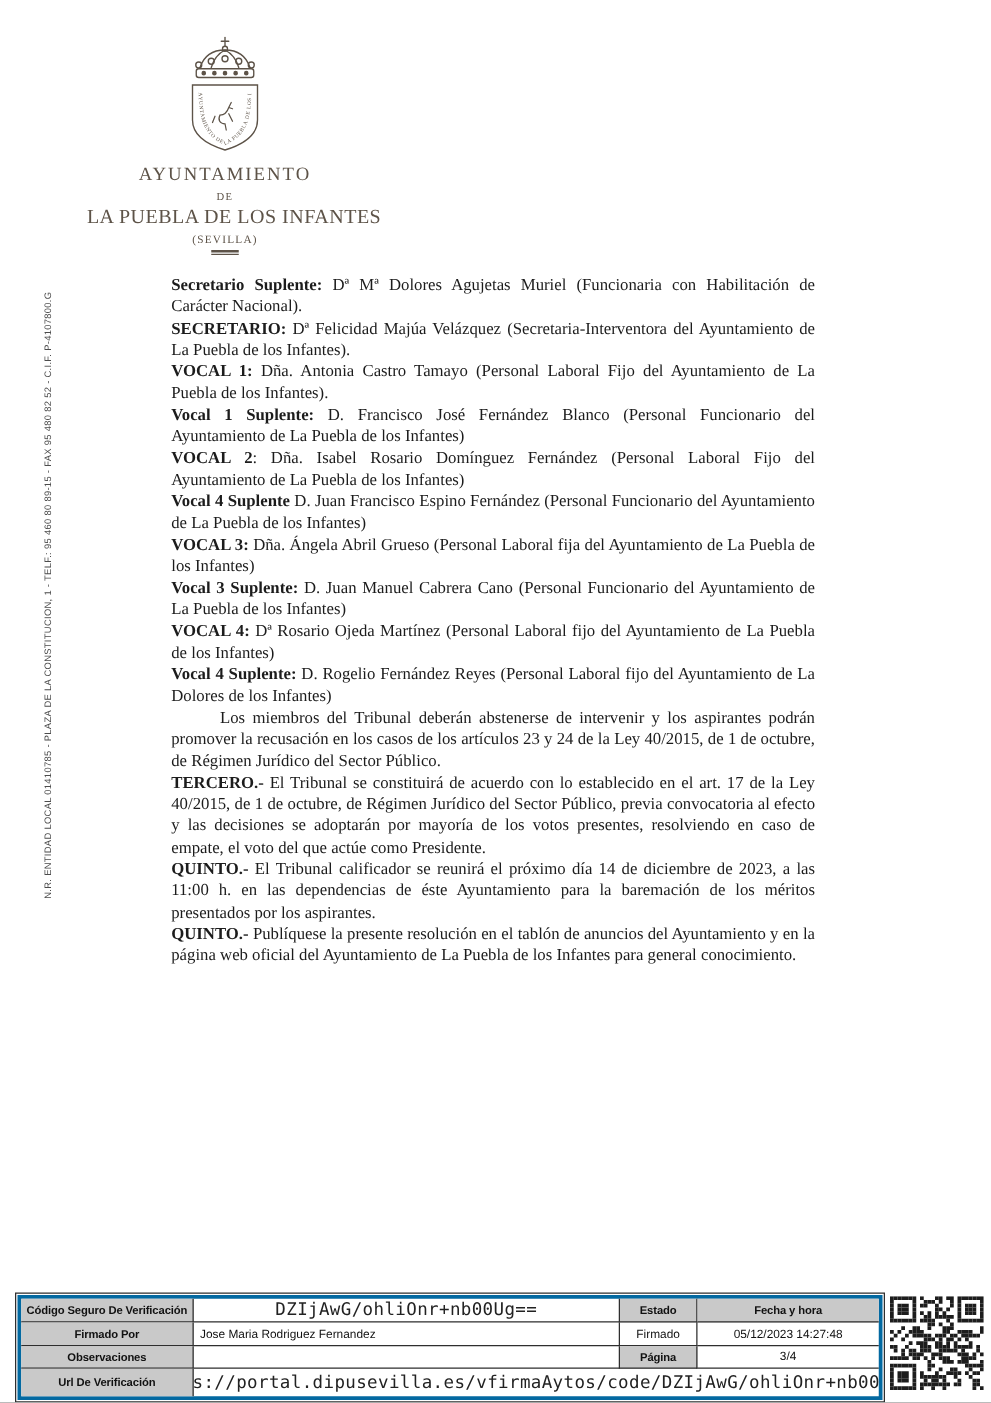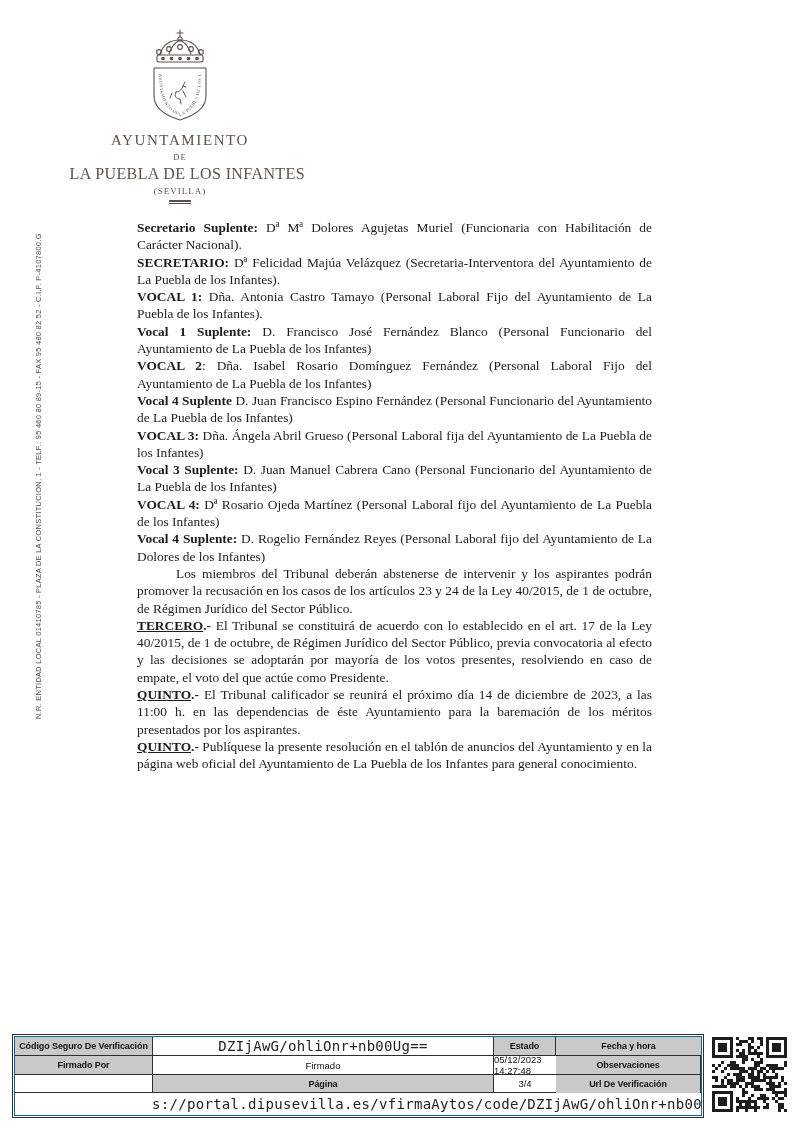--- a/index.html
+++ b/index.html
@@ -13,36 +13,36 @@
   .h-de{font-size:8.5px;letter-spacing:1.2px;margin-top:3px;}
   .h-muni{font-size:16px;letter-spacing:.4px;margin-top:3px;text-align:right;}
   .h-prov{font-size:9px;letter-spacing:1px;margin-top:3px;}
   .h-rule{width:22px;height:1px;border-top:2px solid #5d5348;border-bottom:1px solid #5d5348;margin:4px auto 0;}
 
   
   .body-text{position:absolute;left:137px;top:219px;width:515px;
              font-size:13.4px;line-height:17.3px;text-align:justify;}
   .body-text p{margin:0;}
   .b{font-weight:bold;}
-  .u{text-decoration:underline;}
+  .u{}
   .mt-lg{margin-top:27px;}   
   .mt-md{margin-top:14px;}   
   .mt-para{margin-top:16px;} 
   .mt-t{margin-top:20px;}
   .indent{text-indent:39px;}
 
   
   .side-note{position:absolute;left:-186px;top:487px;width:452px;height:12px;
              transform:rotate(-90deg);transform-origin:center;
              font-family:"Liberation Sans",sans-serif;font-size:7.5px;letter-spacing:.25px;
              color:#4c4c4c;text-align:center;white-space:nowrap;}
 
   
   .vtable{position:absolute;left:14px;top:1036px;width:686px;
-          border:1px solid #0369a1;outline:1px solid #2e2e2e;outline-offset:1px;
+          border:3px solid #0369a1;outline:1px solid #2e2e2e;outline-offset:1px;
           display:grid;grid-template-columns:138px 341px 62px 1fr;
           grid-template-rows:19px 19px 18px 22px;
           font-family:"Liberation Sans",sans-serif;color:#111;background:#fff;}
   .vc{border-right:1px solid #2e2e2e;border-bottom:1px solid #2e2e2e;
       display:flex;align-items:center;justify-content:center;overflow:hidden;}
   .vc.no-r{border-right:none;}
   .vc.no-b{border-bottom:none;}
   .vlabel{background:#c9c9c9;font-weight:bold;font-size:9px;letter-spacing:-.1px;}
   .vval{font-size:9.5px;}
   .vmono{font-family:"DejaVu Sans Mono",monospace;font-size:14px;color:#222;letter-spacing:.3px;}
@@ -117,20 +117,21 @@
   </div>
 
   <div class="vtable">
 
     <div class="vc vlabel">Código Seguro De Verificación</div>
     <div class="vc vmono">DZIjAwG/ohliOnr+nb00Ug==</div>
     <div class="vc vlabel">Estado</div>
     <div class="vc vlabel no-r">Fecha y hora</div>
 
     <div class="vc vlabel">Firmado Por</div>
+    <div class="vc vval vname">Jose Maria Rodriguez Fernandez</div>
     <div class="vc vval">Firmado</div>
     <div class="vc vval no-r">05/12/2023 14:27:48</div>
 
     <div class="vc vlabel">Observaciones</div>
     <div class="vc vval"></div>
     <div class="vc vlabel">Página</div>
     <div class="vc vval no-r">3/4</div>
 
     <div class="vc vlabel no-b">Url De Verificación</div>
     <div class="vc vmono vurl no-r no-b">https://portal.dipusevilla.es/vfirmaAytos/code/DZIjAwG/ohliOnr+nb00Ug==</div>

